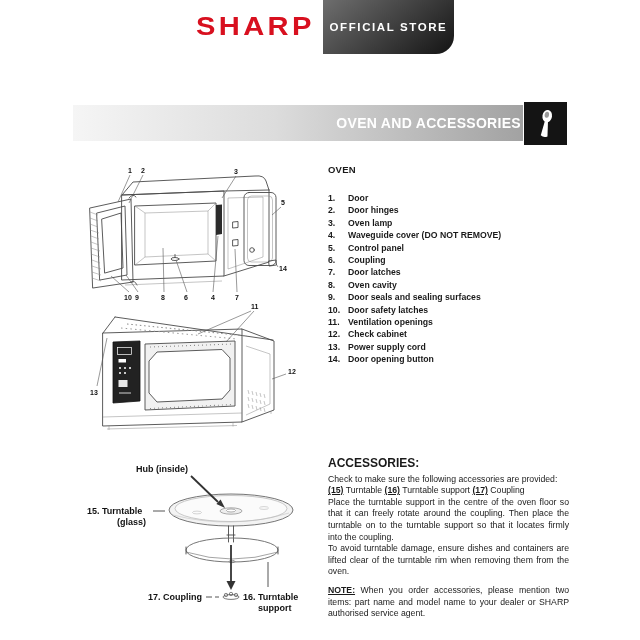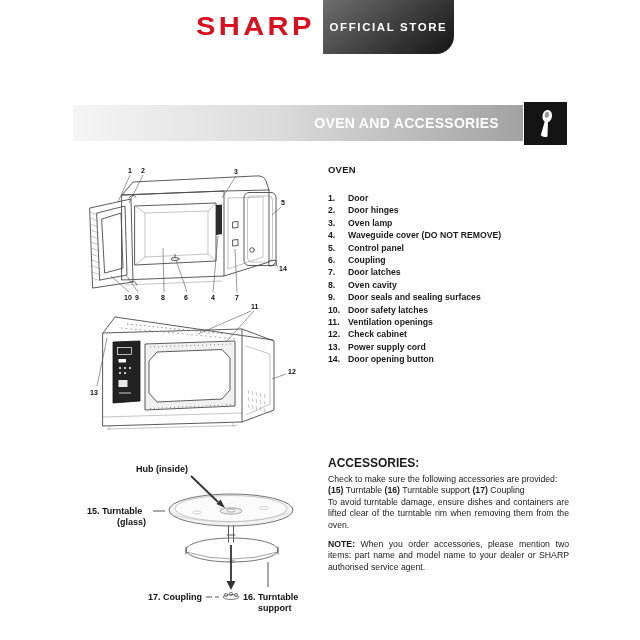--- a/index.html
+++ b/index.html
@@ -18,40 +18,40 @@
     background:linear-gradient(140deg,#6e6e6e 0%,#4a4a4a 40%,#141414 100%);
     border-radius:0 0 18px 0;
     display:flex;align-items:center;justify-content:center;
   }
   .badge span{color:#ffffff;font-size:11.5px;font-weight:bold;letter-spacing:1.6px;white-space:nowrap;}
   
   .bar{
     position:absolute;left:73px;top:105px;width:450px;height:36px;
     background:linear-gradient(90deg,#f5f5f5 0%,#dcdcdc 45%,#a2a2a2 100%);
     display:flex;align-items:center;justify-content:flex-end;
-    padding-right:24px;box-sizing:border-box;
+    padding-right:2px;box-sizing:border-box;
   }
   .bar span{color:#ffffff;font-weight:bold;font-size:14px;letter-spacing:.3px;white-space:nowrap;}
   .icon-box{
     position:absolute;left:524px;top:102px;width:43px;height:43px;background:#141414;
     display:flex;align-items:center;justify-content:center;
   }
   
   .oven-list{position:absolute;left:328px;top:164px;width:242px;}
   .oven-list h3{margin:0 0 17px 0;font-size:9.5px;letter-spacing:.2px;}
   .oven-list ul{margin:0;padding:0;list-style:none;}
   .oven-list li{display:flex;font-size:8.7px;line-height:12.4px;}
   .oven-list .num{width:20px;font-weight:bold;flex:none;}
   .oven-list .lbl{flex:1;font-weight:bold;}
   
   .acc{position:absolute;left:328px;top:458px;width:241px;font-size:8.7px;line-height:11.6px;}
   .acc h3{margin:0 0 4px 0;font-size:12px;}
   .acc p{margin:0;text-align:justify;}
   .acc .parts{white-space:nowrap;text-align:left;}
-  .acc .b{font-weight:bold;}
+  .acc .b{font-weight:bold;text-decoration:underline;}
   .acc .note{margin-top:7px;}
   
   .d1{position:absolute;left:85px;top:162px;}
   .d2{position:absolute;left:85px;top:300px;}
   .d3{position:absolute;left:85px;top:455px;}
   svg text{font-family:"Liberation Sans",sans-serif;fill:#111;}
   .co{font-size:7px;font-weight:bold;}
   .lab{font-size:9px;font-weight:bold;}
   .ln{stroke:#555;stroke-width:.6;fill:none;}
   .dr{stroke:#4a4a4a;stroke-width:.9;fill:none;stroke-linejoin:round;stroke-linecap:round;}
@@ -328,15 +328,16 @@
   <h3>ACCESSORIES:</h3>
   <p>Check to make sure the following accessories are provided:</p>
   <p class="parts">
     <span class="b">(15)</span>
     <span>Turntable</span>
     <span class="b">(16)</span>
     <span>Turntable support</span>
     <span class="b">(17)</span>
     <span>Coupling</span>
   </p>
+  <p>Place the turntable support in the centre of the oven floor so that it can freely rotate around the coupling. Then place the turntable on to the turntable support so that it locates firmly into the coupling.</p>
   <p>To avoid turntable damage, ensure dishes and containers are lifted clear of the turntable rim when removing them from the oven.</p>
   <p class="note"><span class="b">NOTE:</span><span> When you order accessories, please mention two items: part name and model name to your dealer or SHARP authorised service agent.</span></p>
 </div>
 
 </body></html>

